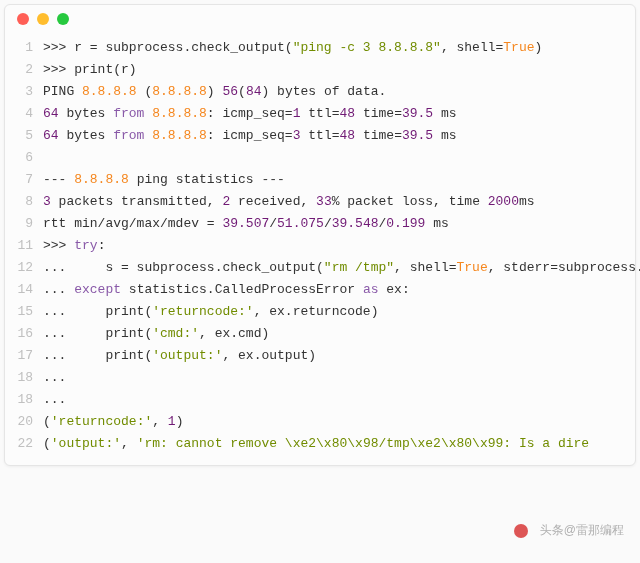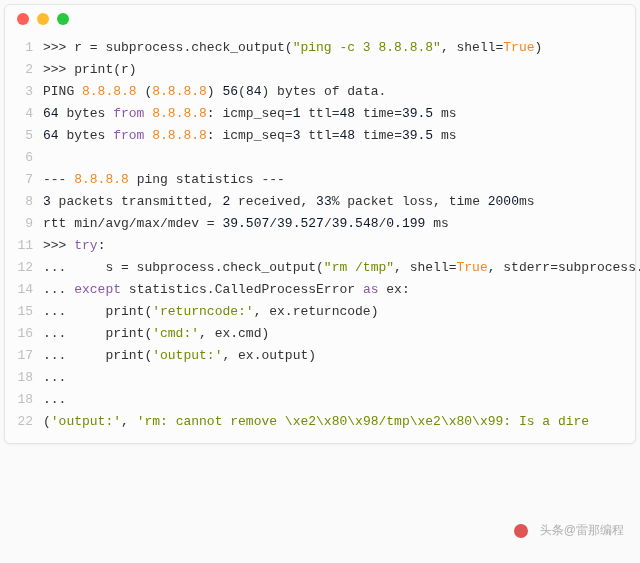--- a/index.html
+++ b/index.html
@@ -51,21 +51,21 @@
     padding-right: 10px;
     flex: none;
     user-select: none;
   }
   .content {
     flex: 1;
     color: #333;
   }
   .tok-kw    { color: #8959a8; }   
   .tok-str   { color: #718c00; }   
-  .tok-num   { color: #0f172a; text-align: right; }   
+  .tok-num   { color: #701a75; text-align: right; }   
   .tok-com   { color: #8e908c; }   
   .tok-ip    { color: #f5871f; }   
   .tok-bool  { color: #f5871f; }   
   .watermark {
     position: absolute;
     right: 16px;
     bottom: 24px;
     font-size: 12px;
     color: #b0b0b0;
     font-family: sans-serif;
@@ -92,29 +92,30 @@
   </div>
   <div class="code-area" id="code-area">
       <div class="line"><span class="gutter">1</span><span class="content"><span>&gt;&gt;&gt; r = subprocess.check_output(</span><span class="tok-str">"ping -c 3 8.8.8.8"</span><span>, shell=</span><span class="tok-bool">True</span><span>)</span></span></div>
       <div class="line"><span class="gutter">2</span><span class="content"><span>&gt;&gt;&gt; print(r)</span></span></div>
       <div class="line"><span class="gutter">3</span><span class="content"><span>PING </span><span class="tok-ip">8.8.8.8</span><span> (</span><span class="tok-ip">8.8.8.8</span><span>) </span><span class="tok-num">56</span><span>(</span><span class="tok-num">84</span><span>) bytes of data.</span></span></div>
       <div class="line"><span class="gutter">4</span><span class="content"><span class="tok-num">64</span><span> bytes </span><span class="tok-kw">from</span><span> </span><span class="tok-ip">8.8.8.8</span><span>: icmp_seq=</span><span class="tok-num">1</span><span> ttl=</span><span class="tok-num">48</span><span> time=</span><span class="tok-num">39.5</span><span> ms</span></span></div>
       <div class="line"><span class="gutter">5</span><span class="content"><span class="tok-num">64</span><span> bytes </span><span class="tok-kw">from</span><span> </span><span class="tok-ip">8.8.8.8</span><span>: icmp_seq=</span><span class="tok-num">3</span><span> ttl=</span><span class="tok-num">48</span><span> time=</span><span class="tok-num">39.5</span><span> ms</span></span></div>
       <div class="line"><span class="gutter">6</span><span class="content"><span></span></span></div>
       <div class="line"><span class="gutter">7</span><span class="content"><span>--- </span><span class="tok-ip">8.8.8.8</span><span> ping statistics ---</span></span></div>
       <div class="line"><span class="gutter">8</span><span class="content"><span class="tok-num">3</span><span> packets transmitted, </span><span class="tok-num">2</span><span> received, </span><span class="tok-num">33</span><span>% packet loss, time </span><span class="tok-num">2000</span><span>ms</span></span></div>
-      <div class="line"><span class="gutter">9</span><span class="content"><span>rtt min/avg/max/mdev = </span><span class="tok-num">39.507</span><span>/</span><span class="tok-num">39.527</span><span>/</span><span class="tok-num">39.548</span><span>/</span><span class="tok-num">0.199</span><span> ms</span></span></div>
+      <div class="line"><span class="gutter">9</span><span class="content"><span>rtt min/avg/max/mdev = </span><span class="tok-num">39.507</span><span>/</span><span class="tok-num">51.075</span><span>/</span><span class="tok-num">39.548</span><span>/</span><span class="tok-num">0.199</span><span> ms</span></span></div>
       <div class="line"><span class="gutter">11</span><span class="content"><span>&gt;&gt;&gt; </span><span class="tok-kw">try</span><span>:</span></span></div>
       <div class="line"><span class="gutter">12</span><span class="content"><span>...     s = subprocess.check_output(</span><span class="tok-str">"rm /tmp"</span><span>, shell=</span><span class="tok-bool">True</span><span>, stderr=subprocess.STDOUT)</span></span></div>
       <div class="line"><span class="gutter">14</span><span class="content"><span>... </span><span class="tok-kw">except</span><span> statistics.CalledProcessError </span><span class="tok-kw">as</span><span> ex:</span></span></div>
       <div class="line"><span class="gutter">15</span><span class="content"><span>...     print(</span><span class="tok-str">'returncode:'</span><span>, ex.returncode)</span></span></div>
       <div class="line"><span class="gutter">16</span><span class="content"><span>...     print(</span><span class="tok-str">'cmd:'</span><span>, ex.cmd)</span></span></div>
       <div class="line"><span class="gutter">17</span><span class="content"><span>...     print(</span><span class="tok-str">'output:'</span><span>, ex.output)</span></span></div>
       <div class="line"><span class="gutter">18</span><span class="content"><span>...</span></span></div>
       <div class="line"><span class="gutter">18</span><span class="content"><span>...</span></span></div>
+      <div class="line"><span class="gutter">20</span><span class="content"><span>(</span><span class="tok-str">'returncode:'</span><span>, </span><span class="tok-num">1</span><span>)</span></span></div>
       <div class="line"><span class="gutter">22</span><span class="content"><span>(</span><span class="tok-str">'output:'</span><span>, </span><span class="tok-str">'rm: cannot remove \xe2\x80\x98/tmp\xe2\x80\x99: Is a dire</span></span></div>
     </div>
 </div>
 
 <div class="watermark">
   <span class="logo"></span>
   <span>头条@雷那编程</span>
 </div>
 
 </body></html>

